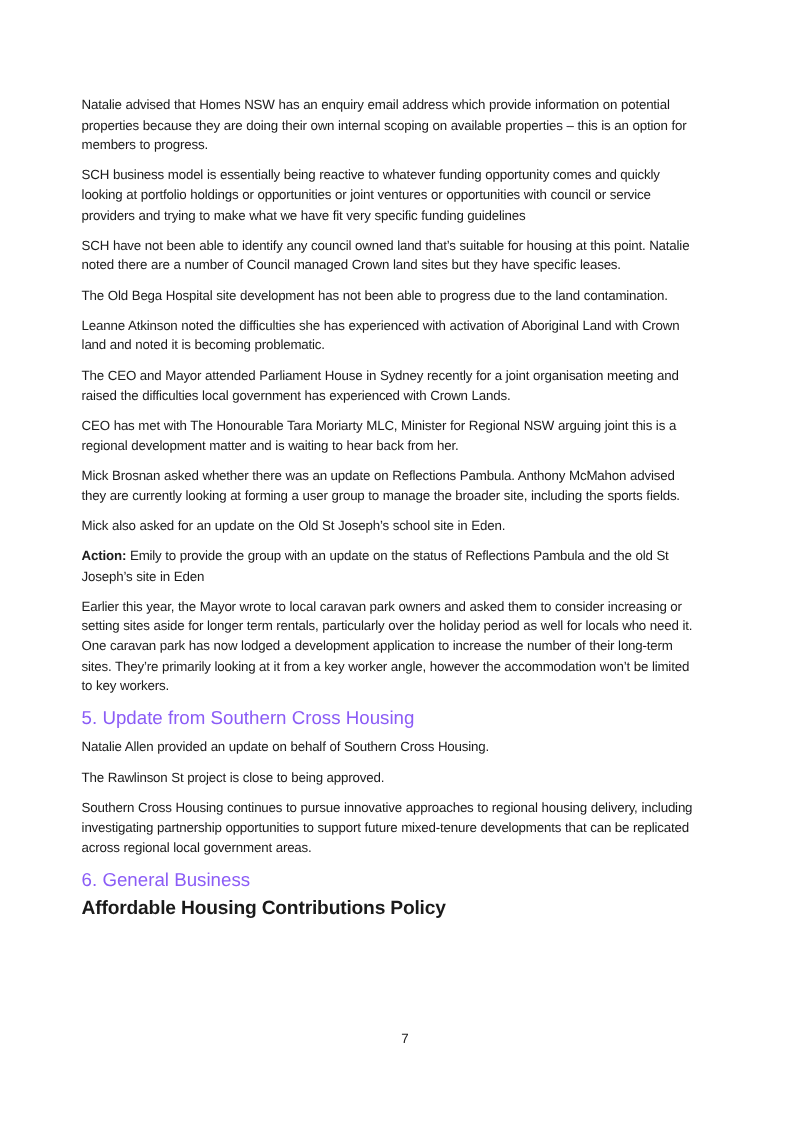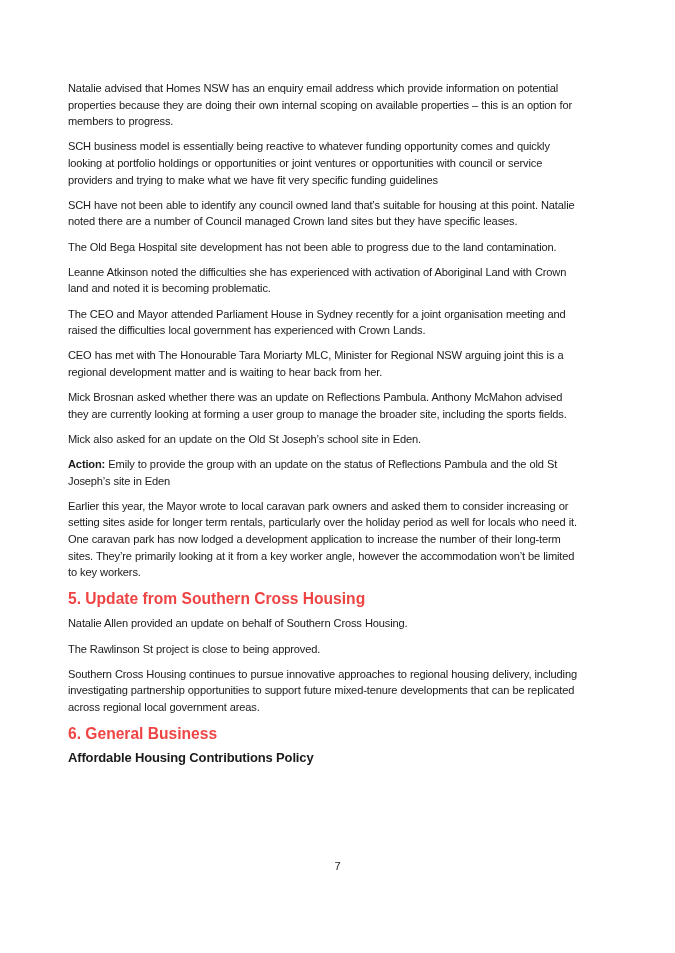--- a/index.html
+++ b/index.html
@@ -26,30 +26,30 @@
       line-height: 16.6px;
       margin: 0 0 8.6px 0;
       letter-spacing: -0.15px;
       word-spacing: 0.2px;
     }
     .para .lead {
       font-weight: bold;
       margin-top: 12px;
     }
     .heading {
-      color: #ef4444;
+      color: #8b5cf6;
       font-size: 15.6px;
       line-height: 20px;
       margin: 1px 0 6px 0;
-      font-weight: bold;
+      font-weight: normal;
       letter-spacing: 0;
     }
     .subheading {
       font-weight: bold;
-      font-size: 13px;
+      font-size: 16px;
       line-height: 16.6px;
       margin: 0 0 10px 0;
       letter-spacing: -0.15px;
     }
     .page-number {
       position: absolute;
       top: 858px;
       left: 0;
       width: 675px;
       text-align: center;

